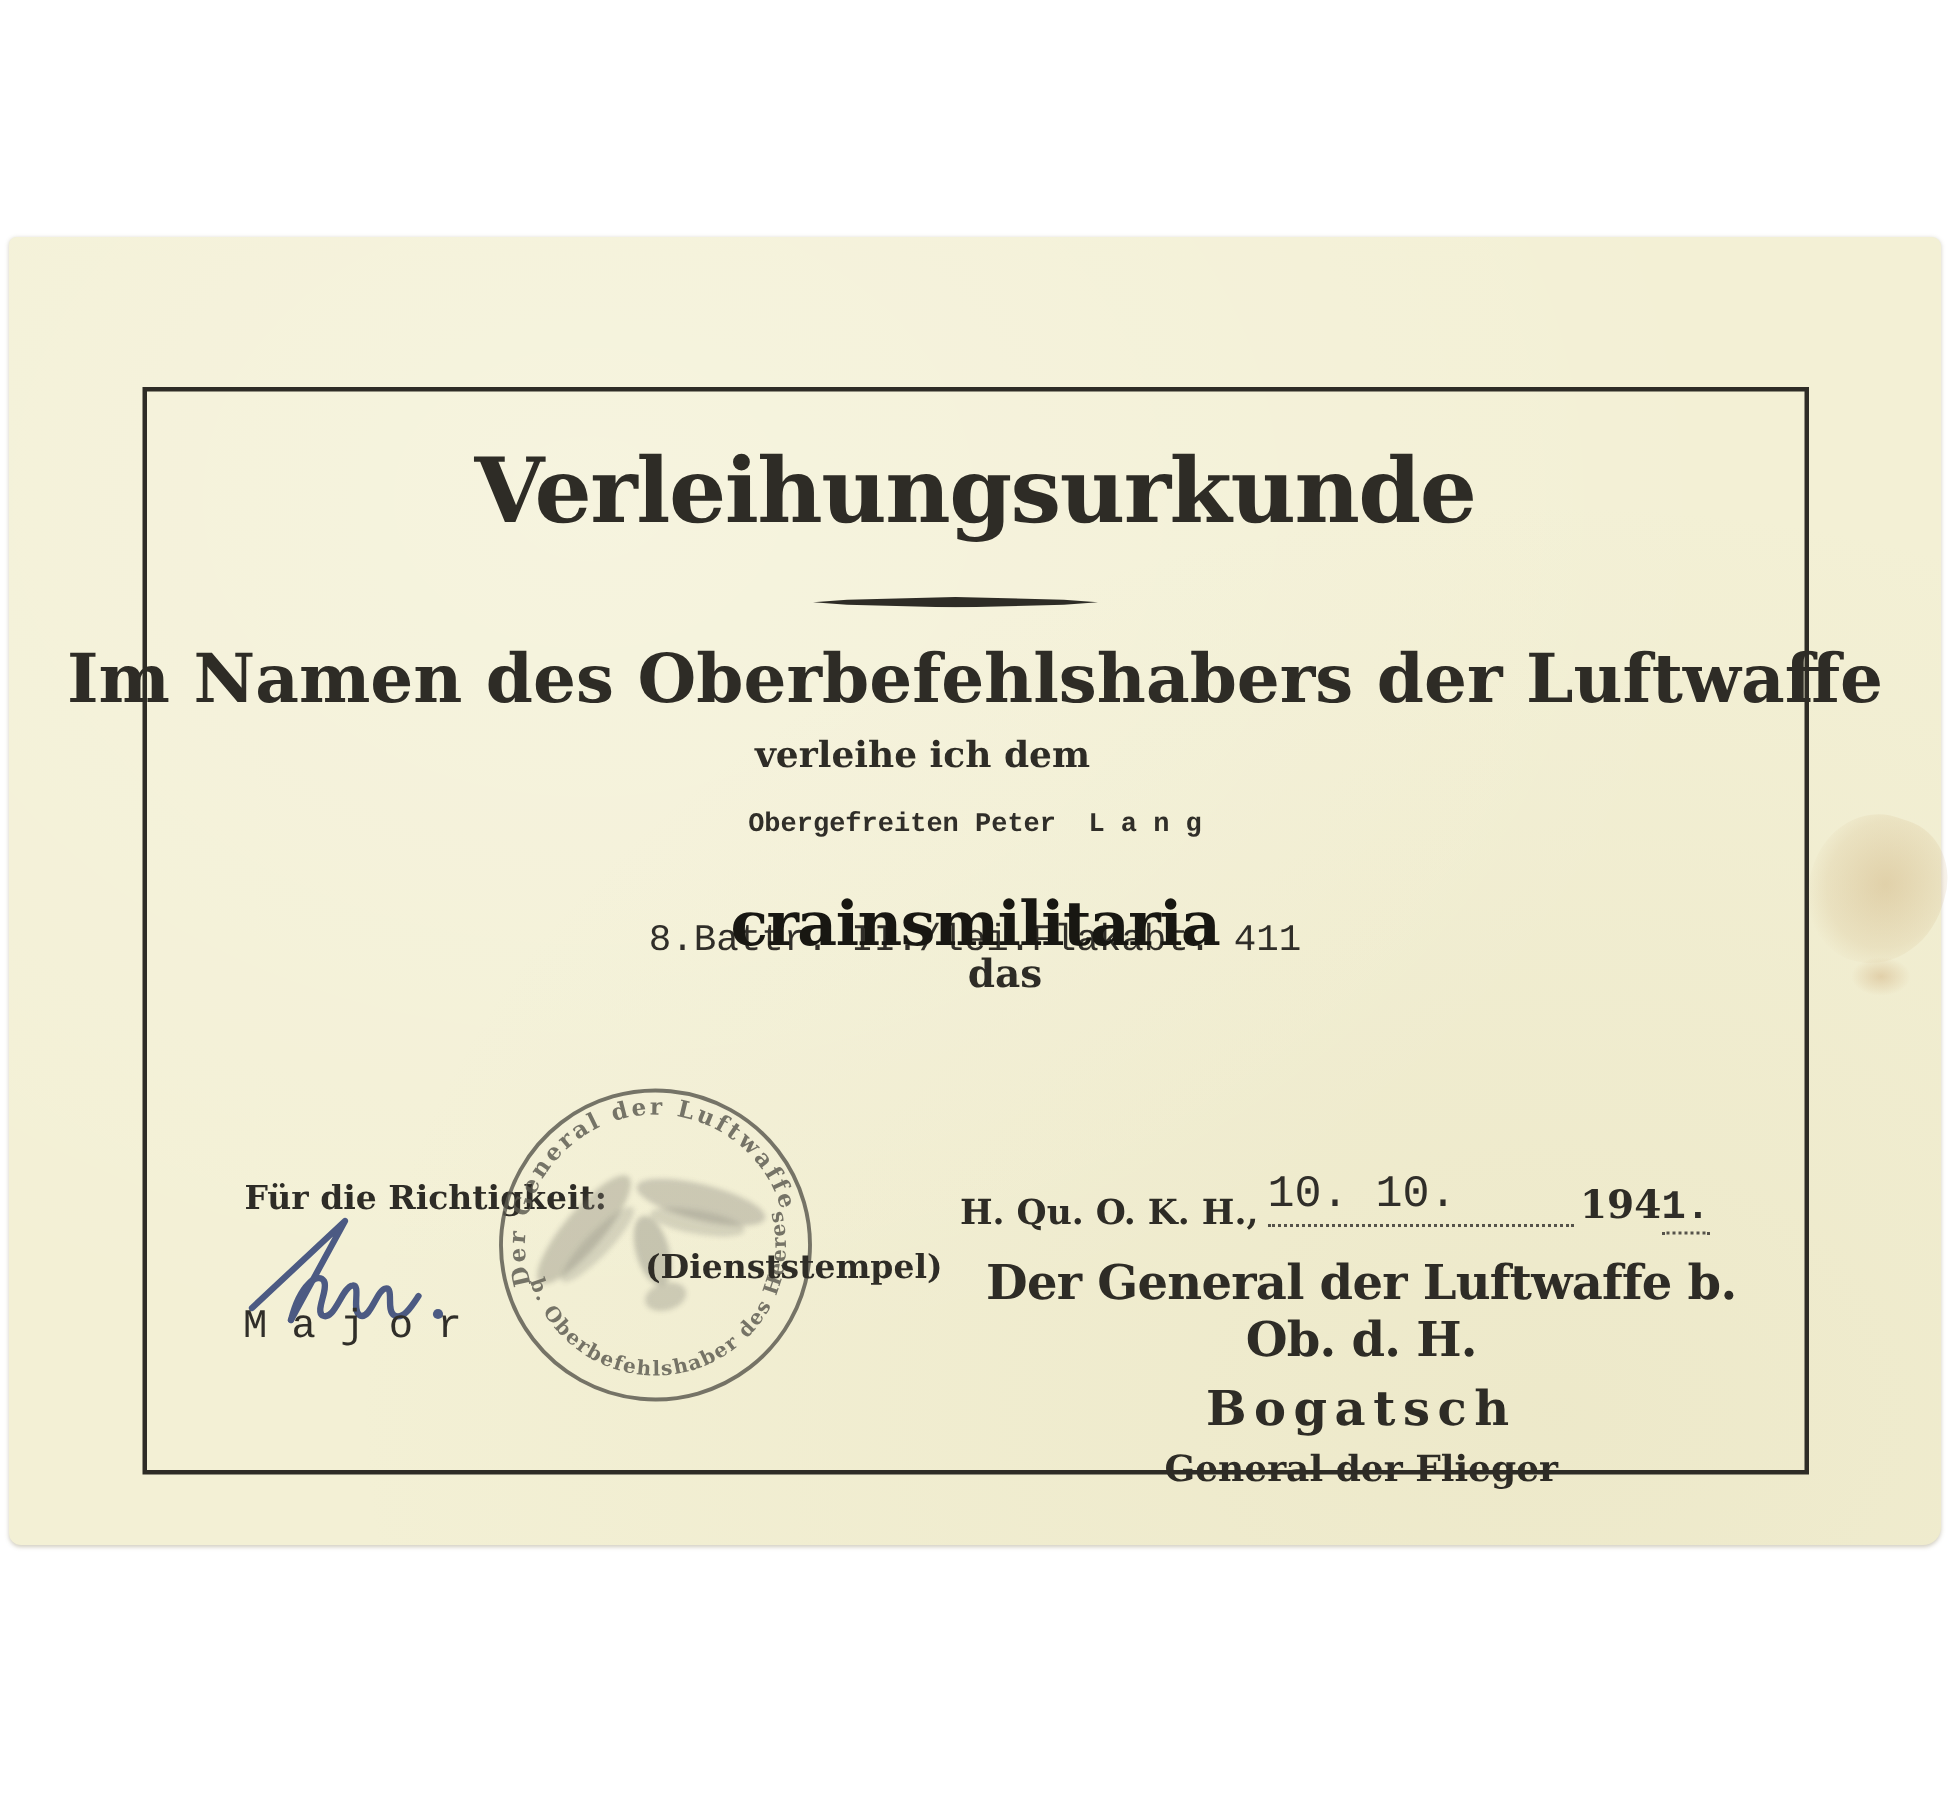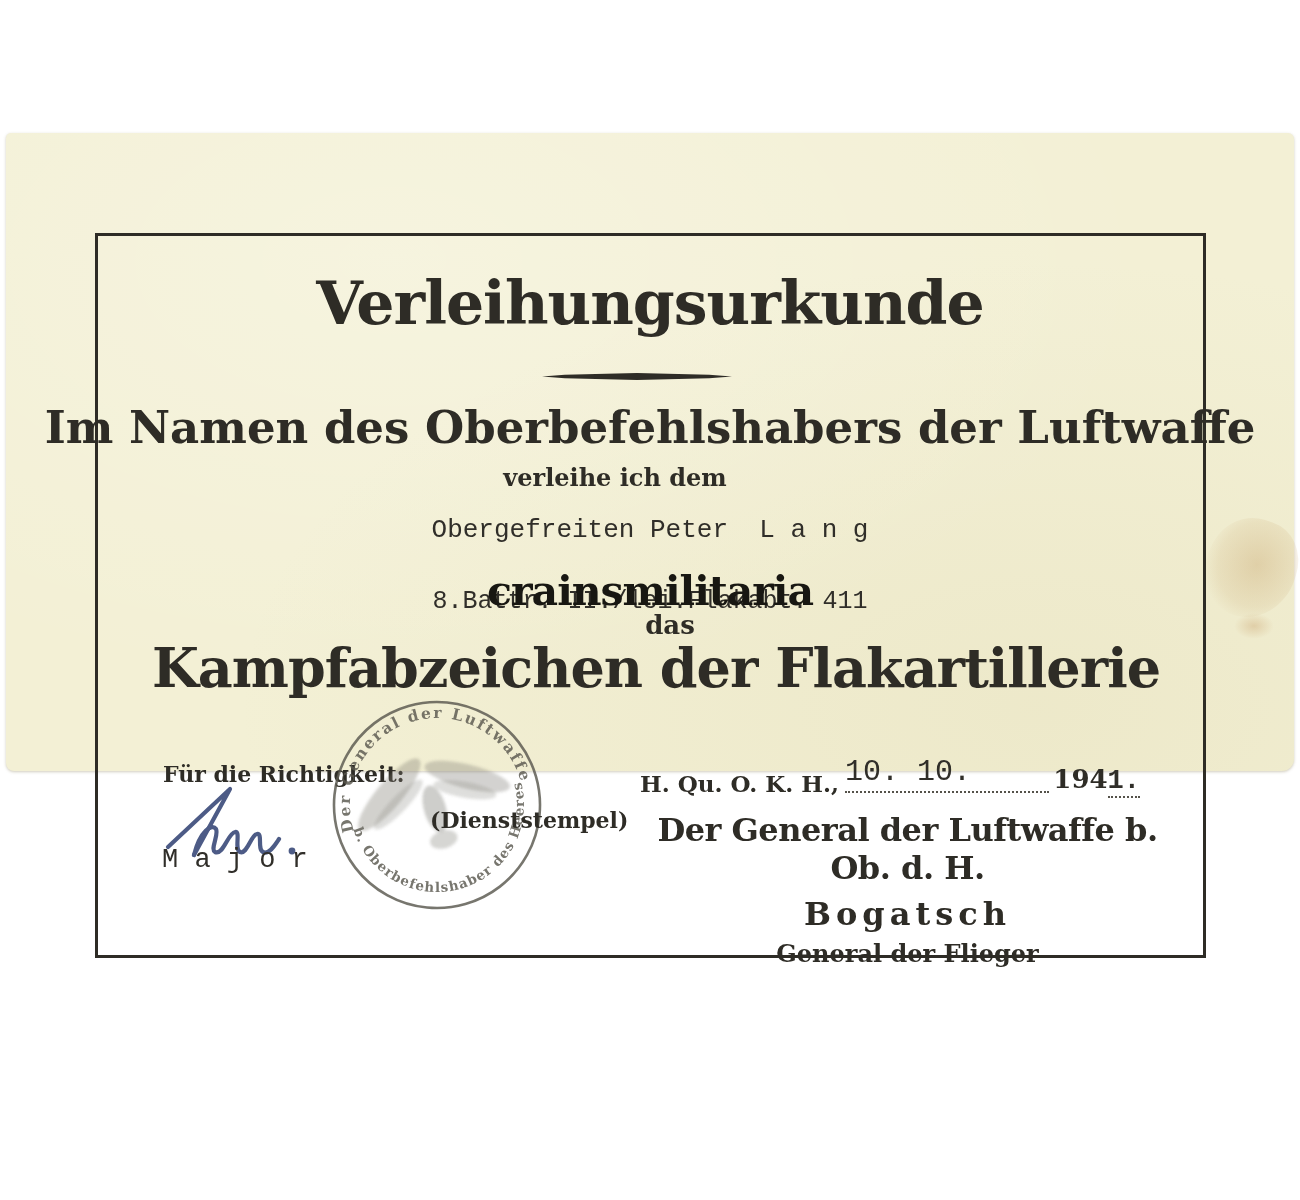--- a/index.html
+++ b/index.html
@@ -2,21 +2,21 @@
 <html><head>
 <meta charset="utf-8">
 <style>
   html,body{margin:0;padding:0;}
   body{
     width:1300px;height:1200px;position:relative;
     background:#ffffff;overflow:hidden;
     font-family:"DejaVu Serif", serif;
   }
   .paper{
-    position:absolute;left:6px;top:133px;width:1288px;height:638px;
+    position:absolute;left:6px;top:158px;width:1288px;height:872px;
     background:#f3f0d5;
     background-image:radial-gradient(ellipse at 30% 20%, rgba(255,255,252,.25), rgba(0,0,0,0) 60%),
                      radial-gradient(ellipse at 80% 90%, rgba(210,200,150,.18), rgba(0,0,0,0) 55%);
     border-radius:5px 6px 12px 8px;
     box-shadow:0 1px 3px rgba(120,110,70,.35);
   }
   .border-box{
     position:absolute;left:89px;top:100px;width:1105px;height:719px;
     border:3px solid #2e2c26;
   }
@@ -24,21 +24,21 @@
   .frak{font-family:"DejaVu Serif", serif;font-weight:700;}
   .mono{font-family:"Liberation Mono", monospace;white-space:pre;color:#302e29;}
   .cert-title{top:135px;font-size:60px;letter-spacing:-1px;}
   .divider{
     position:absolute;left:50%;top:240px;width:190px;height:7px;margin-left:-108px;
     background:#2e2c26;
     clip-path:polygon(0 50%,12% 26%,50% 0,88% 26%,100% 50%,88% 74%,50% 100%,12% 74%);
   }
   .preamble{top:268px;font-size:45px;}
   .bestow{top:330px;font-size:24px;transform:translateX(-35px);}
-  .typed1{top:382px;font-size:26px;}
+  .typed1{top:382px;font-size:18px;font-weight:bold;}
   .typed2{top:418px;font-size:25px;margin-top:36px;}
   .watermark{top:434px;font-size:41px;font-weight:900;color:#181712;letter-spacing:-1px;}
   .article{top:477px;font-size:26px;transform:translateX(20px);}
   .award-title{top:503px;font-size:54px;letter-spacing:-1px;transform:translateX(6px);}
   .attest-label{position:absolute;left:157px;top:628px;font-size:22px;color:#2e2c26;}
   .signature{position:absolute;left:150px;top:650px;width:210px;height:80px;}
   .signer-rank{position:absolute;left:156px;top:712px;font-size:27px;}
   .stamp{position:absolute;left:316px;top:557px;width:230px;height:230px;}
   .stamp-caption{position:absolute;left:424px;top:674px;font-size:22px;color:#2e2c26;z-index:3;}
   .date-row{
@@ -84,21 +84,20 @@
   <div class="center-line frak bestow">verleihe ich dem</div>
 
   <div class="center-line mono typed1">Obergefreiten Peter  L a n g</div>
 
   <div class="center-line mono typed2">8.Battr. II./lei.Flakabt. 411</div>
 
   <div class="center-line watermark">crainsmilitaria</div>
 
   <div class="center-line frak article">das</div>
 
-  <div class="center-line frak award-title">Kampfabzeichen der Flakartillerie</div>
 
   <div class="attest-label frak">Für die Richtigkeit:</div>
 
   <svg class="signature" viewBox="0 0 210 80">
     <g fill="none" stroke="#3e4e7c" stroke-width="4.2" stroke-linecap="round" stroke-linejoin="round" opacity="0.92">
       <path d="M 12,64 L 74,6 L 38,72"></path>
       <path d="M 38,72 C 44,48 56,40 60,46 C 63,52 54,66 59,69 C 67,73 72,50 79,49 C 85,48 78,66 84,69 C 91,72 95,52 101,51 C 107,50 101,66 107,69 C 113,72 119,62 123,56"></path>
     </g>
     <circle cx="136" cy="68" r="3.4" fill="#3e4e7c" opacity="0.92"></circle>
   </svg>

